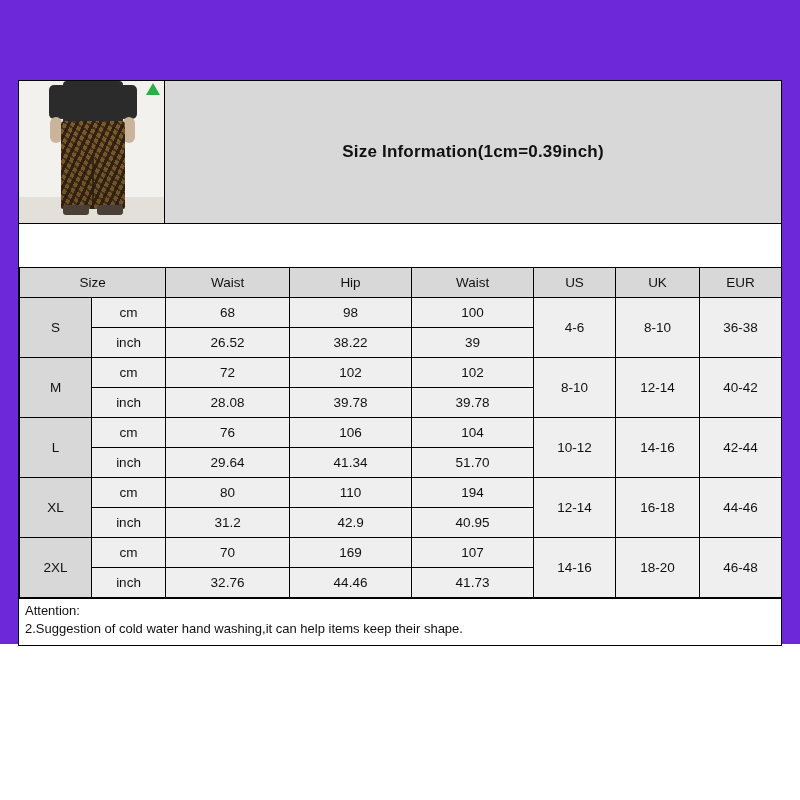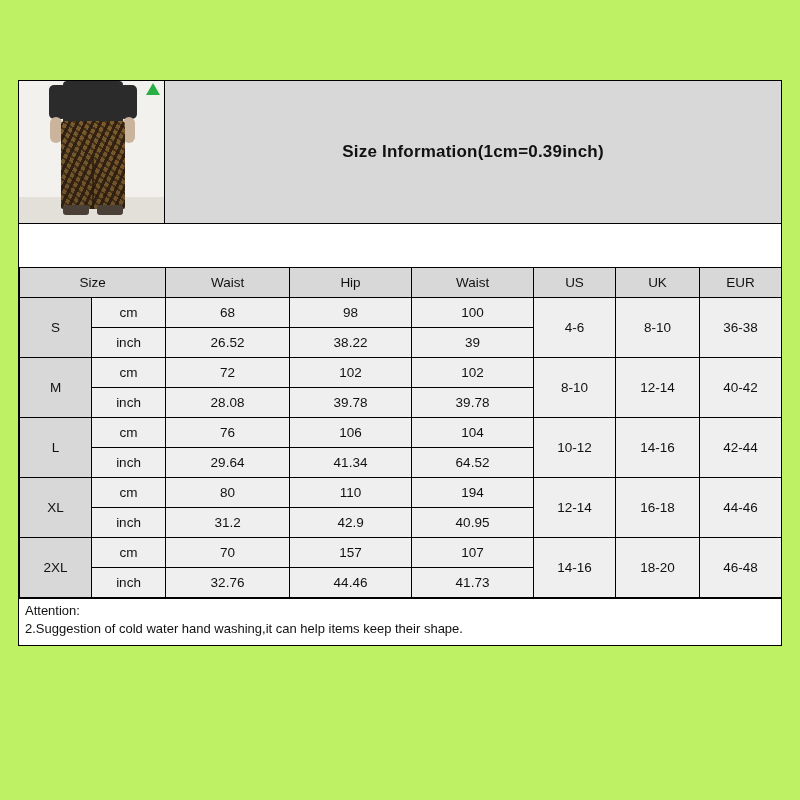--- a/index.html
+++ b/index.html
@@ -10,22 +10,22 @@
   body {
     width: 800px;
     height: 800px;
     font-family: "Liberation Sans", sans-serif;
     color: #000000;
     overflow: hidden;
   }
   .page {
     position: relative;
     width: 800px;
-    height: 800px;
-    background: #bef264;
+    height: 644px;
+    background: #6d28d9;
   }
   .chart {
     position: absolute;
     left: 18px;
     top: 80px;
     width: 764px;
     border: 1px solid #000000;
     box-sizing: border-box;
     background: #ffffff;
   }
@@ -313,21 +313,21 @@
           <td>106</td>
           <td>104</td>
           <td class="intl" rowspan="2">10-12</td>
           <td class="intl" rowspan="2">14-16</td>
           <td class="intl" rowspan="2">42-44</td>
         </tr>
         <tr>
           <td class="unit">inch</td>
           <td>29.64</td>
           <td>41.34</td>
-          <td>64.52</td>
+          <td>51.70</td>
         </tr>
 
         <tr>
           <td class="sizename" rowspan="2">XL</td>
           <td class="unit">cm</td>
           <td>80</td>
           <td>110</td>
           <td>194</td>
           <td class="intl" rowspan="2">12-14</td>
           <td class="intl" rowspan="2">16-18</td>
@@ -337,21 +337,21 @@
           <td class="unit">inch</td>
           <td>31.2</td>
           <td>42.9</td>
           <td>40.95</td>
         </tr>
 
         <tr>
           <td class="sizename" rowspan="2">2XL</td>
           <td class="unit">cm</td>
           <td>70</td>
-          <td>157</td>
+          <td>169</td>
           <td>107</td>
           <td class="intl" rowspan="2">14-16</td>
           <td class="intl" rowspan="2">18-20</td>
           <td class="intl" rowspan="2">46-48</td>
         </tr>
         <tr>
           <td class="unit">inch</td>
           <td>32.76</td>
           <td>44.46</td>
           <td>41.73</td>

